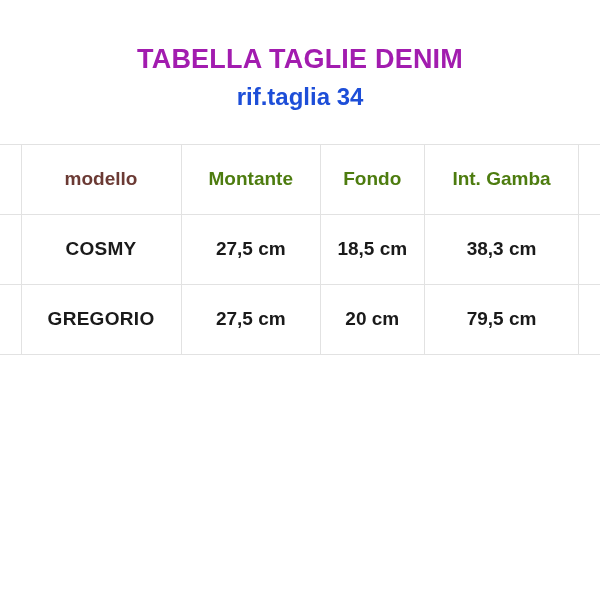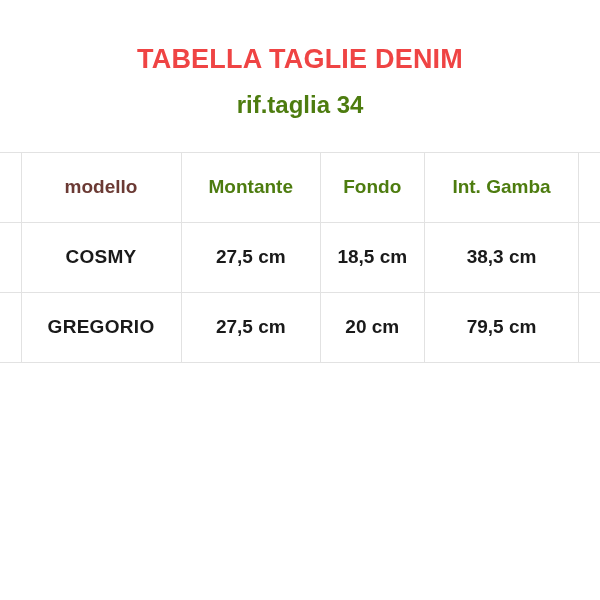--- a/index.html
+++ b/index.html
@@ -22,28 +22,28 @@
   }
   .titles {
     padding-top: 44px;
     text-align: center;
   }
   .title-main {
     font-size: 27px;
     font-weight: bold;
     letter-spacing: 0.2px;
     line-height: 1.15;
-    color: #ef4444;
+    color: #a21caf;
   }
   .title-sub {
     font-size: 24px;
     font-weight: bold;
     line-height: 1.2;
-    margin-top: 16px;
-    color: #4d7c0f;
+    margin-top: 8px;
+    color: #1d4ed8;
   }
   .table-wrap {
     margin-top: 32px;
     padding: 0 0px;
   }
   table.size-table {
     width: 600px;
     border-collapse: collapse;
     table-layout: fixed;
   }

